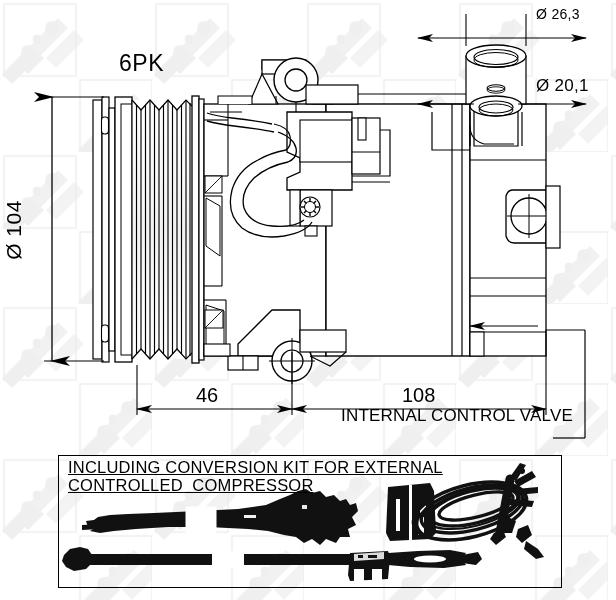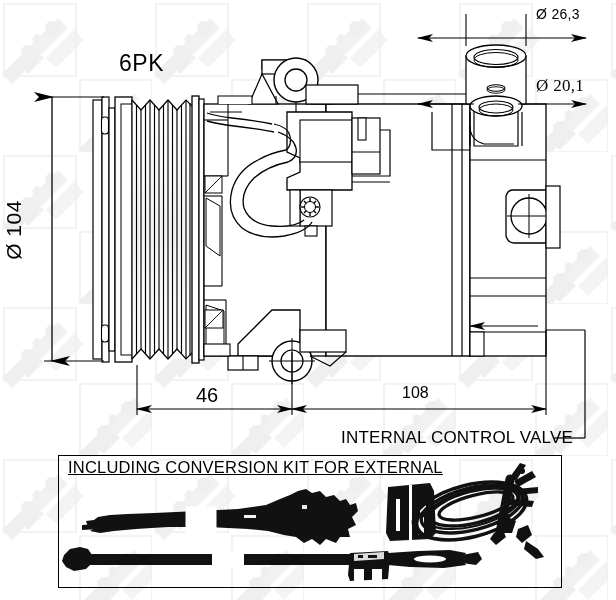--- a/index.html
+++ b/index.html
@@ -10,24 +10,24 @@
   }
   #stage{position:absolute;inset:0;width:616px;height:600px;}
   
   #watermark{position:absolute;inset:0;z-index:0;pointer-events:none;}
   
   #drawing{position:absolute;inset:0;z-index:1;}
   .txt{position:absolute;z-index:3;white-space:pre;font-family:"Liberation Sans",sans-serif;}
   #lbl-6pk{left:119px;top:50px;font-size:23px;letter-spacing:0.5px;}
   #lbl-d104{left:-16px;top:218px;font-size:21px;transform:rotate(-90deg);transform-origin:center center;letter-spacing:0.5px;}
   #lbl-d263{left:536px;top:6px;font-size:14px;letter-spacing:0.3px;}
-  #lbl-d201{left:536px;top:76px;font-size:17px;letter-spacing:0.3px;font-family:Liberation Serif, serif;}
+  #lbl-d201{left:536px;top:76px;font-size:17px;letter-spacing:0.3px;}
   #lbl-68{left:196px;top:384px;font-size:20px;}
-  #lbl-108{left:402px;top:384px;font-size:16px;}
-  #lbl-icv{left:341px;top:428px;font-size:17px;letter-spacing:0.2px;}
+  #lbl-108{left:402px;top:384px;font-size:20px;}
+  #lbl-icv{left:341px;top:406px;font-size:17px;letter-spacing:0.2px;}
   #kitbox{
     position:absolute;left:58px;top:455px;width:502px;height:131px;
     border:1.6px solid #000;background:transparent;z-index:2;
   }
   #kit-text{position:absolute;left:68px;top:459px;z-index:4;font-size:16.5px;line-height:17.5px;letter-spacing:0.2px;}
   #kit-text div{white-space:pre;text-decoration:underline;}
   #kitart{position:absolute;left:58px;top:455px;width:502px;height:131px;z-index:3;}
 </style>
 </head>
 <body>
@@ -355,15 +355,16 @@
   <div class="txt" id="lbl-d201">Ø 20,1</div>
 
   <div class="txt" id="lbl-68">46</div>
 
   <div class="txt" id="lbl-108">108</div>
 
   <div class="txt" id="lbl-icv">INTERNAL CONTROL VALVE</div>
 
   <div id="kit-text">
     <div>INCLUDING CONVERSION KIT FOR EXTERNAL</div>
+    <div>CONTROLLED  COMPRESSOR</div>
   </div>
 
 </div>
 
 </body></html>

